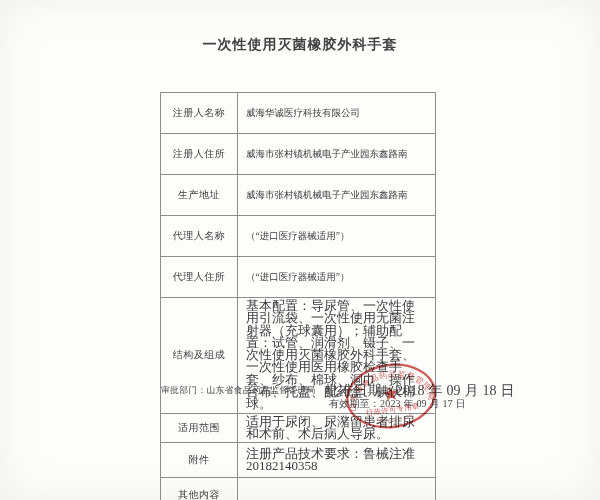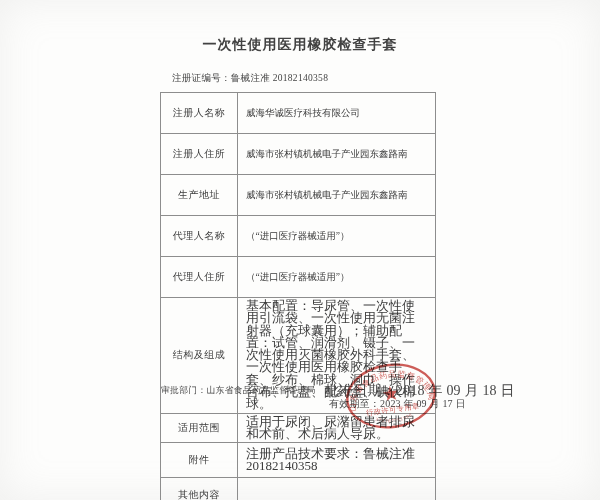--- a/index.html
+++ b/index.html
@@ -60,23 +60,22 @@
     position:absolute;left:343px;top:360px;width:96px;height:72px;
     opacity:.82;mix-blend-mode:multiply;
     pointer-events:none;
   }
 </style>
 </head>
 <body>
 
 <div class="canvas">
 
-  <div class="doc-title">一次性使用医用橡胶检查手套</div>
+  <div class="doc-title">一次性使用灭菌橡胶外科手套</div>
 
-  <div class="reg-line">注册证编号：鲁械注准 20182140358</div>
 
   <table class="cert">
     <tbody>
         <tr class="r-std">
       <td class="lbl">注册人名称</td>
       <td class="val">威海华诚医疗科技有限公司</td>
     </tr>
     <tr class="r-std">
       <td class="lbl">注册人住所</td>
       <td class="val">威海市张村镇机械电子产业园东鑫路南</td>

